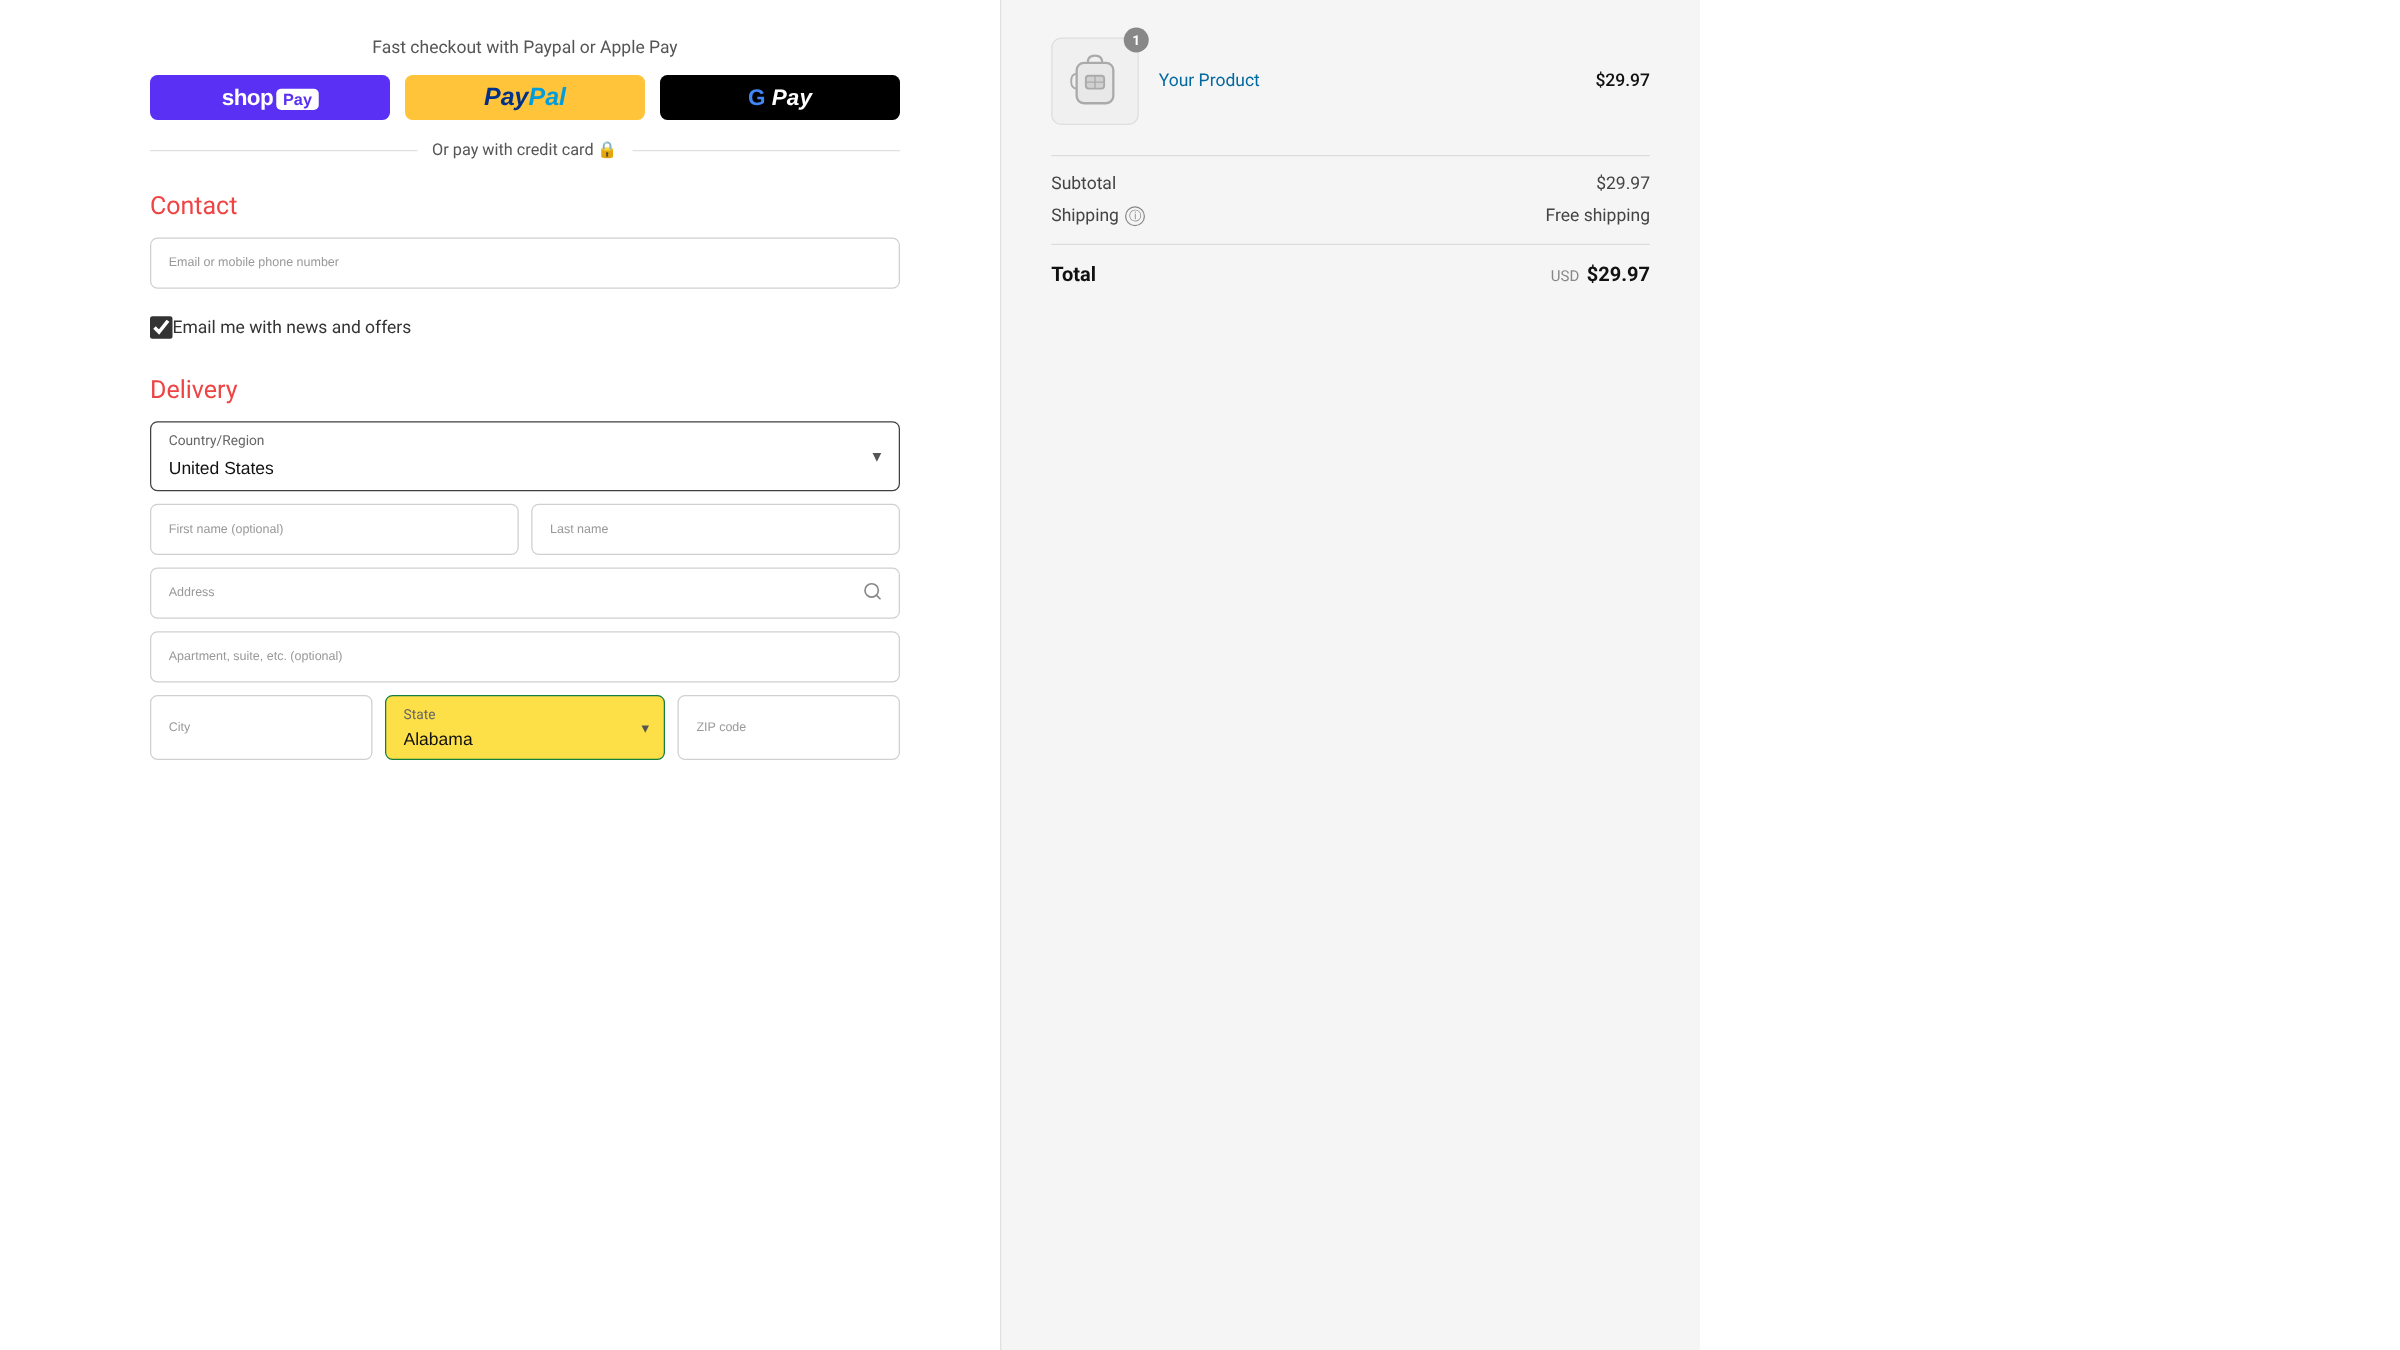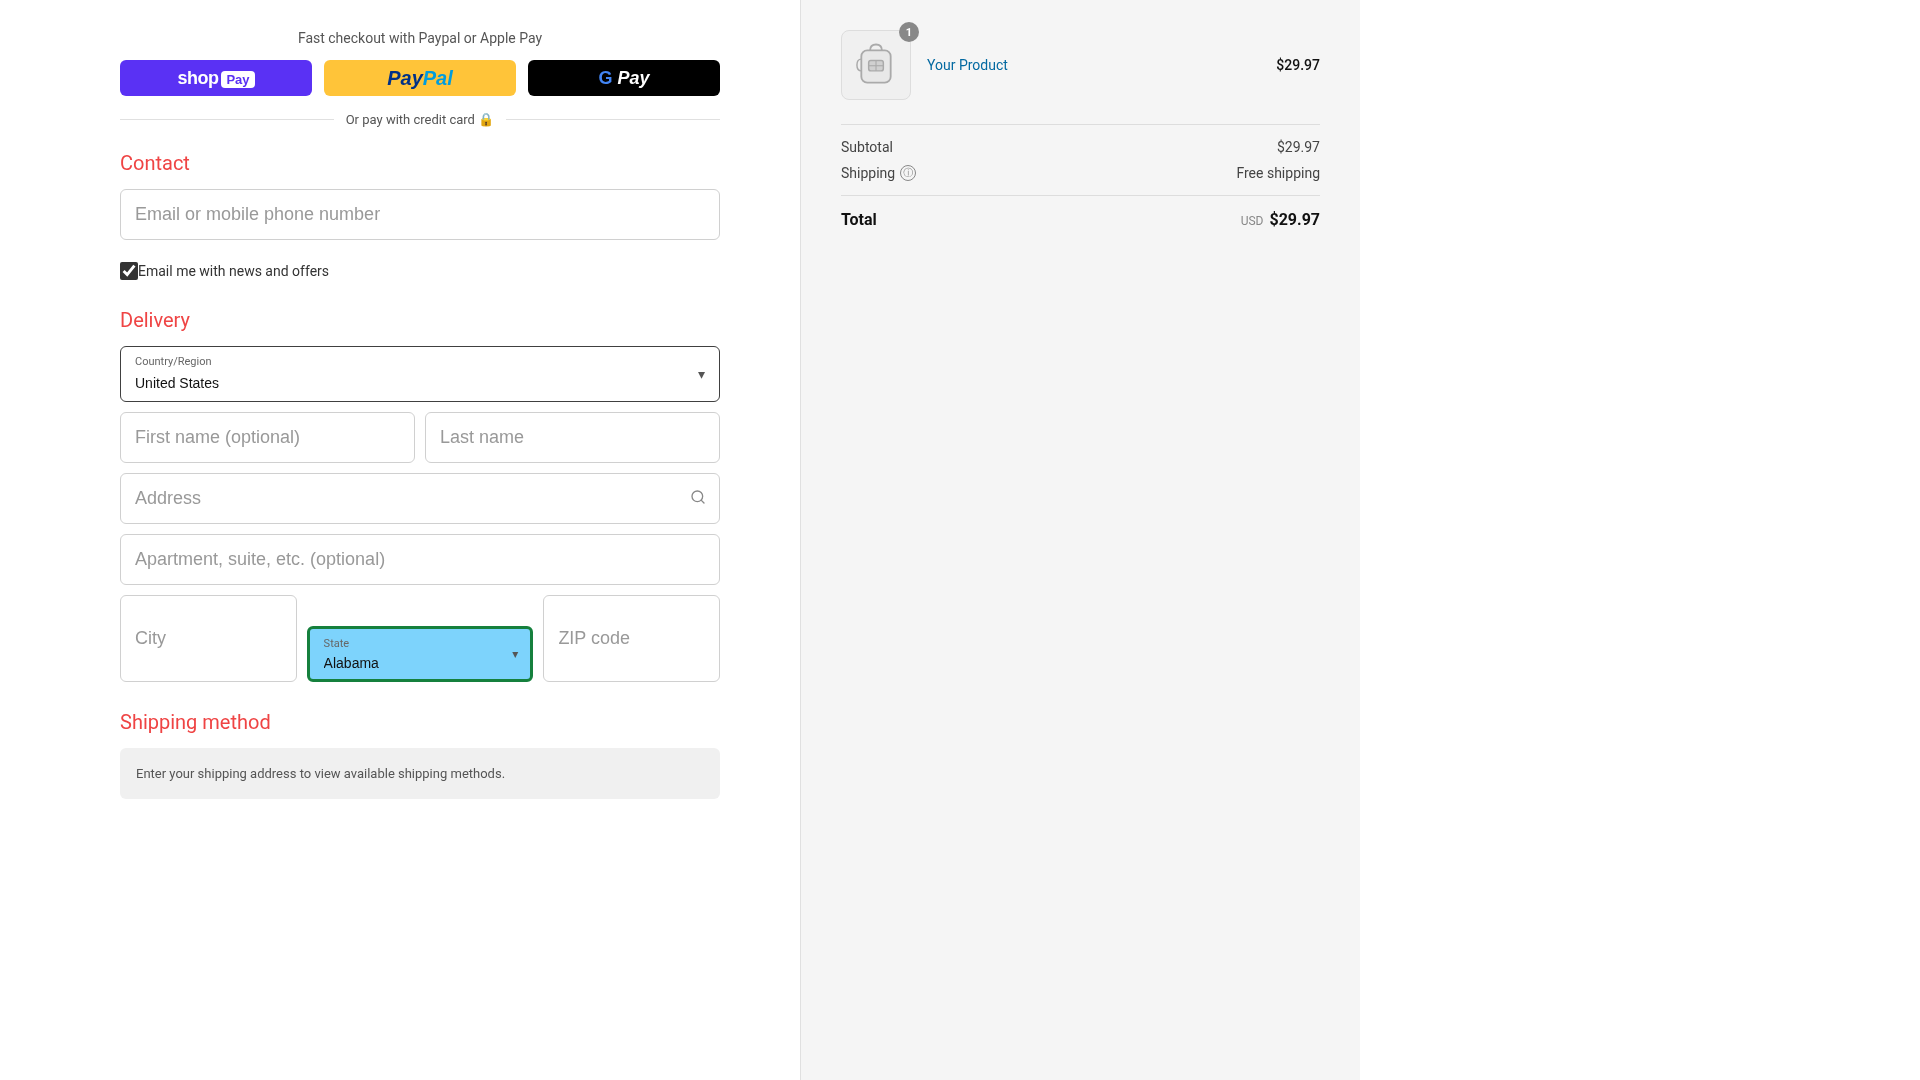--- a/index.html
+++ b/index.html
@@ -123,21 +123,21 @@
       color: #ef4444;
       margin-bottom: 14px;
     }
 
     
     .input-field {
       width: 100%;
       border: 1px solid #d0d0d0;
       border-radius: 6px;
       padding: 14px 14px;
-      font-size: 18px;
+      font-size: 10px;
       color: #111;
       outline: none;
       background: #fff;
     }
 
     .input-field::placeholder {
       color: #999;
     }
 
     
@@ -238,24 +238,23 @@
       gap: 10px;
       margin-bottom: 10px;
     }
 
     .three-col .city-field { flex: 1.2; }
     .three-col .state-field { flex: 1.5; }
     .three-col .zip-field { flex: 1.2; }
 
     .state-select-wrapper {
       position: relative;
-      border: 3px solid #15803d;
+      border: 1px solid #15803d;
       border-radius: 6px;
-      background: #7dd3fc;
-      margin-top: 31px;
+      background: #fde047;
     }
 
     .state-select-wrapper .state-label {
       position: absolute;
       top: 8px;
       left: 14px;
       font-size: 11px;
       color: #666;
     }
 
@@ -509,26 +508,20 @@
         <span class="state-chevron">▾</span>
       </div>
 
       <div class="zip-field">
         <input class="input-field" type="text" style="height: 100%;" placeholder="ZIP code">
       </div>
     </div>
   </div>
 
   
-  <div class="shipping-method-section">
-    <h2 class="section-heading">Shipping method</h2>
-    <div class="shipping-info-box">
-      <span>Enter your shipping address to view available shipping methods.</span>
-    </div>
-  </div>
 
 </div>
 
 <div class="right-panel">
 
   <div class="product-row">
     <div class="product-image-wrap">
       <div class="product-image">
 
         <svg class="backpack-svg" viewBox="0 0 60 68" fill="none" xmlns="http://www.w3.org/2000/svg">

